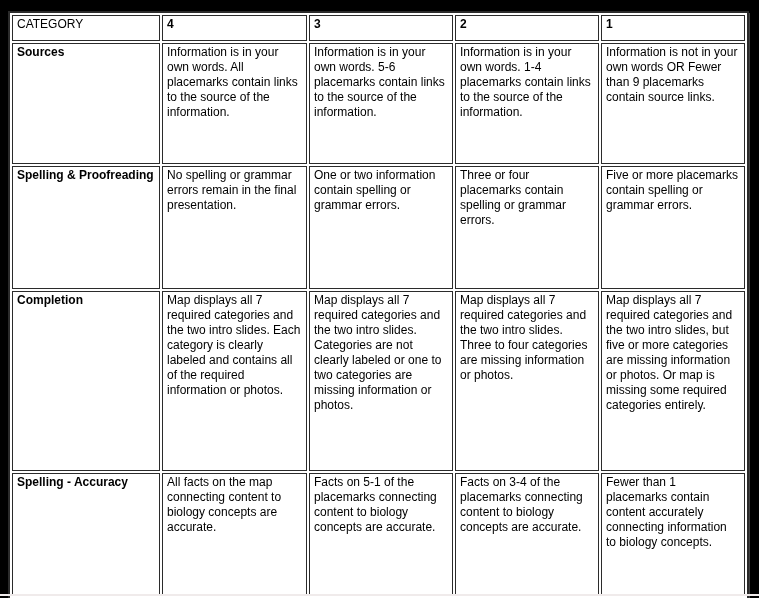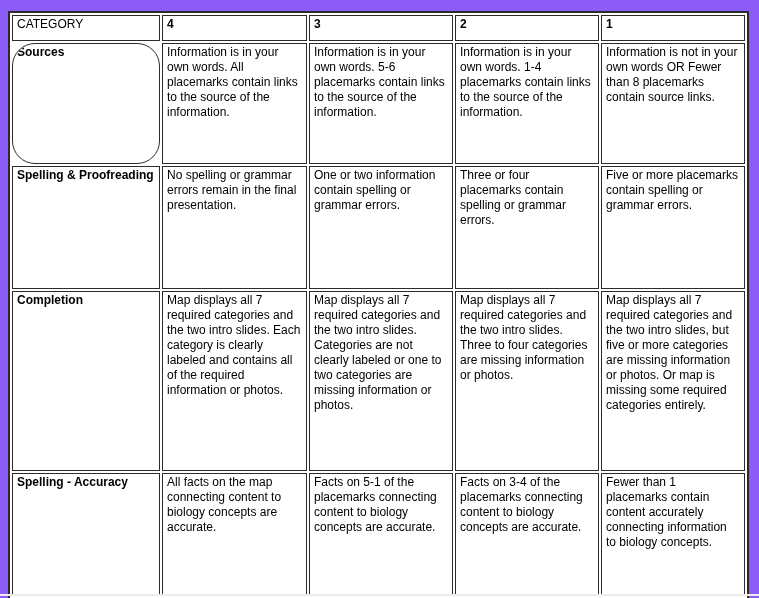--- a/index.html
+++ b/index.html
@@ -4,21 +4,21 @@
 <style>
   html, body {
     margin: 0;
     padding: 0;
     background: #ffffff;
   }
   .page {
     position: relative;
     width: 759px;
     height: 598px;
-    background: #8b5cf6;
+    background: #000000;
     font-family: "Liberation Sans", sans-serif;
     color: #000000;
     overflow: hidden;
   }
   table.rubric {
     position: absolute;
     left: 8px;
     top: 11px;
     width: 741px;
     table-layout: fixed;
@@ -52,21 +52,21 @@
     font-weight: 700;
     vertical-align: middle;
     line-height: 21px;
   }
   td.row-label {
     font-size: 15px;
     font-weight: 700;
     line-height: 18px;
     padding-top: 2px;
   }
-  tr.row-sources td.row-label     { height: 116px; border-radius: 23px; }
+  tr.row-sources td.row-label     { height: 116px; }
   tr.row-spelling td.row-label    { height: 118px; }
   tr.row-completion td.row-label  { height: 175px; margin-left: 7px; }
   tr.row-content td.row-label     { height: 118px; }
   .bottom-rule {
     position: absolute;
     left: 0;
     top: 594px;
     width: 759px;
     height: 2px;
     background: #f0ebeb;
@@ -92,21 +92,21 @@
         <th class="level-header">3</th>
         <th class="level-header">2</th>
         <th class="level-header">1</th>
       </tr>
 
       <tr class="row-sources">
         <td class="row-label">Sources</td>
         <td class="rubric-cell">Information is in your own words. All placemarks contain links to the source of the information.</td>
         <td class="rubric-cell">Information is in your own words. 5-6 placemarks contain links to the source of the information.</td>
         <td class="rubric-cell">Information is in your own words. 1-4 placemarks contain links to the source of the information.</td>
-        <td class="rubric-cell">Information is not in your own words OR Fewer than 8 placemarks contain source links.</td>
+        <td class="rubric-cell">Information is not in your own words OR Fewer than 9 placemarks contain source links.</td>
       </tr>
 
       <tr class="row-spelling">
         <td class="row-label">Spelling &amp; Proofreading</td>
         <td class="rubric-cell">No spelling or grammar errors remain in the final presentation.</td>
         <td class="rubric-cell">One or two information contain spelling or grammar errors.</td>
         <td class="rubric-cell">Three or four placemarks contain spelling or grammar errors.</td>
         <td class="rubric-cell">Five or more placemarks contain spelling or grammar errors.</td>
       </tr>
 

